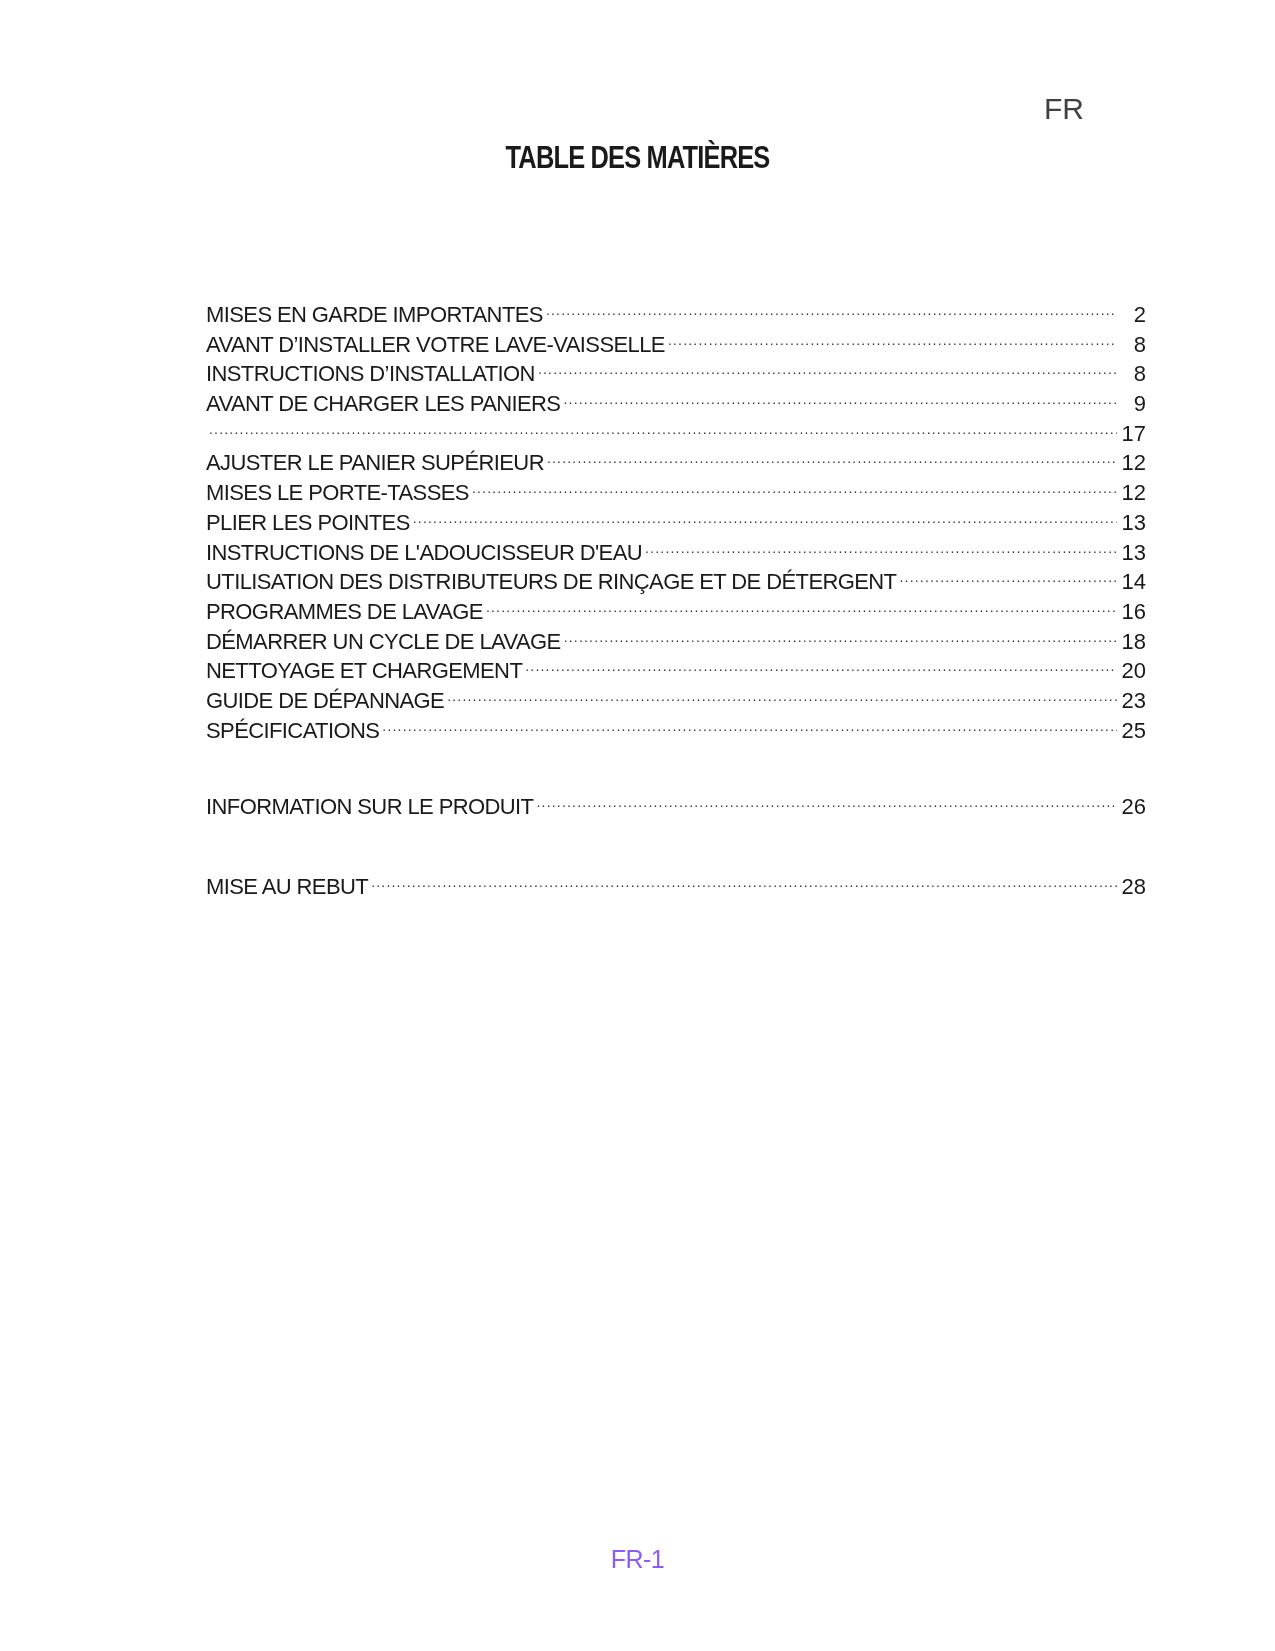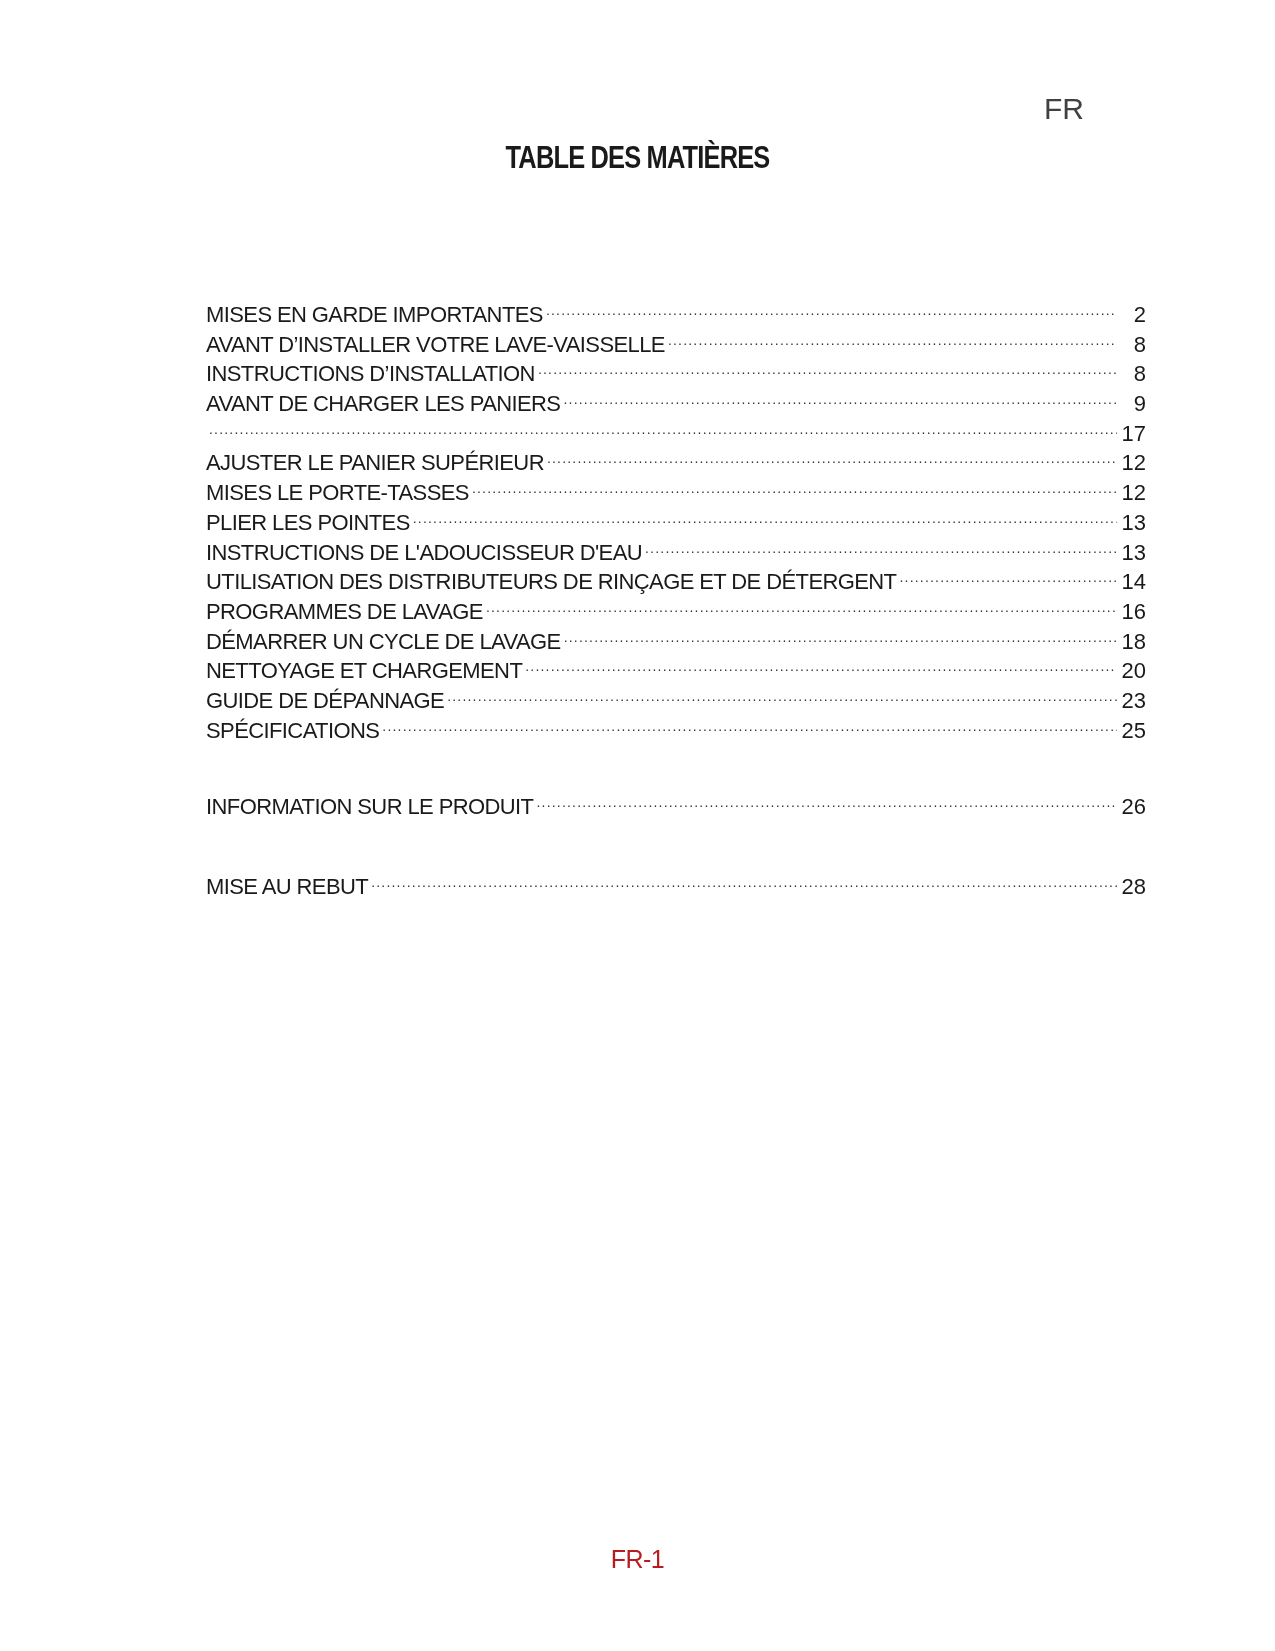--- a/index.html
+++ b/index.html
@@ -14,21 +14,21 @@
     .row { position: relative; height: 29.7px; display: flex; align-items: flex-start;
            font-size: 22px; white-space: nowrap; }
     .row .label { font-family: "Liberation Sans Narrow", "Liberation Sans", sans-serif;
                   transform-origin: left; letter-spacing: -0.6px; }
     .row .dots { flex: 1; overflow: hidden; margin: 0 3px; color: #333; font-size: 14px;
                  letter-spacing: 1.2px; }
     .row .dots::before { content: "................................................................................................................................................................................................................................................................................................................"; }
     .row .page { min-width: 26px; text-align: right; letter-spacing: 0; }
     .row.tall { height: 33px; margin-top: 47px; }
     .footer { position: absolute; left: 0; width: 1275px; top: 1545px; text-align: center;
-              font-size: 25px; letter-spacing: -0.5px; color: #b91c1c; }
+              font-size: 25px; letter-spacing: -0.5px; color: #8b5cf6; }
   </style>
 </head>
 <body>
 
 <div class="lang">FR</div>
 <div class="title">TABLE DES MATIÈRES</div>
 
 <div class="toc">
   <div class="row">
       <span class="label">MISES EN GARDE IMPORTANTES</span>

